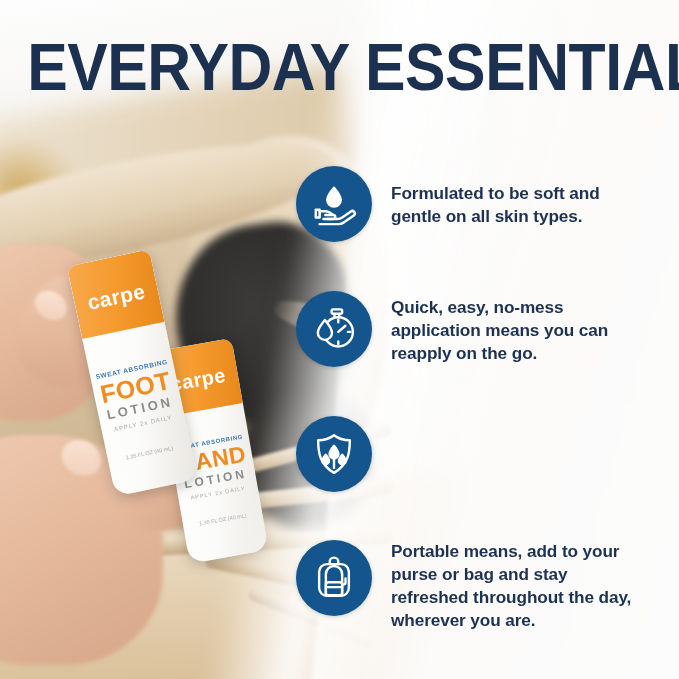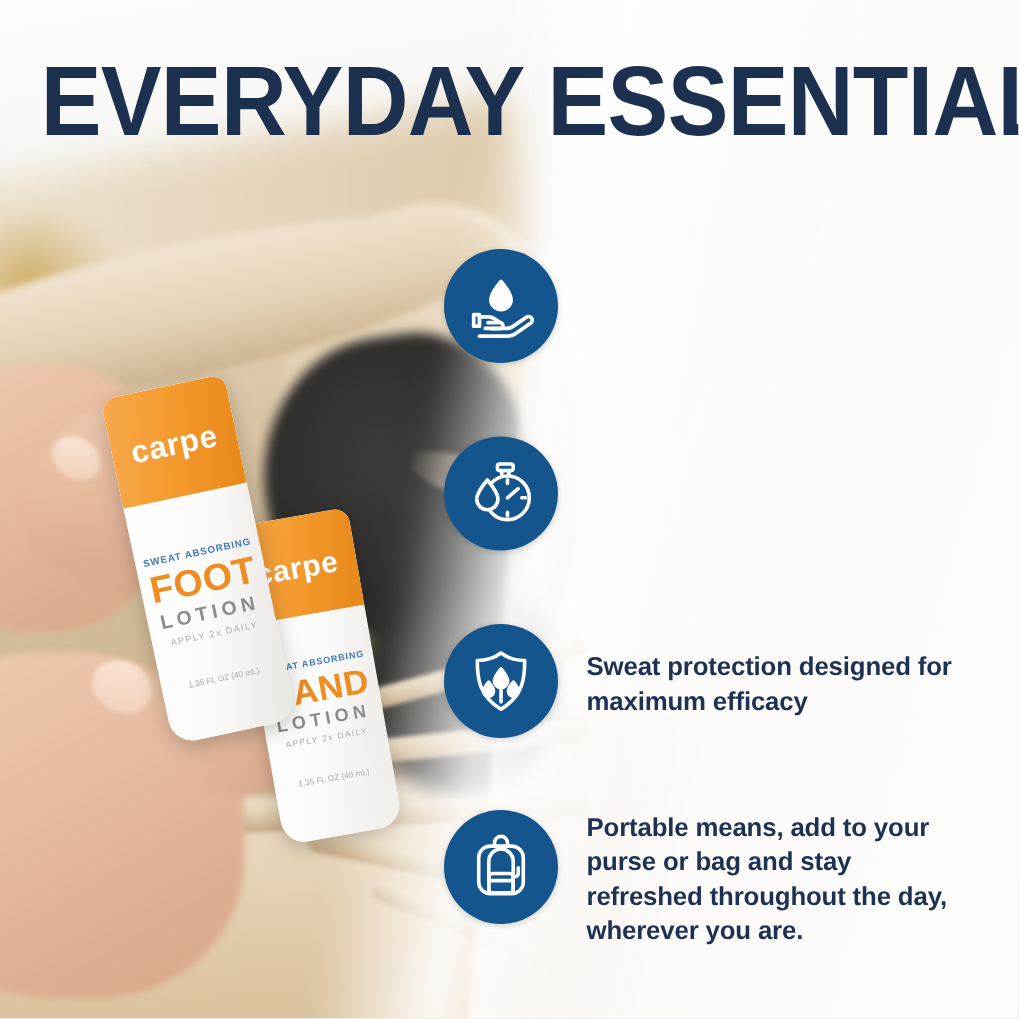--- a/index.html
+++ b/index.html
@@ -395,46 +395,47 @@
     <div class="feature" id="feature-0">
       <div class="icon-circle">
         <svg width="46" height="46" viewBox="0 0 48 48" fill="none" stroke="#ffffff" stroke-width="2.6" stroke-linecap="round" stroke-linejoin="round" aria-hidden="true">
           <path d="M24 7c0 0 -7 8.2 -7 12.6a7 7 0 0 0 14 0C31 15.2 24 7 24 7z" fill="#ffffff" stroke="#ffffff"></path>
           <path d="M5 30h4v8H5z"></path>
           <path d="M9 31.5h6.5c1.5 0 2.8 .6 4 1.4l3.4 2.3"></path>
           <path d="M15 35.5h8.2a2.1 2.1 0 0 1 0 4.2H17"></path>
           <path d="M13 39.6h14.6c2 0 3.4-.5 5-1.6l9-6.2a2.6 2.6 0 0 1 3.4 3.9L34.5 43c-1.9 1.5-3.7 2-6 2H9"></path>
         </svg>
       </div>
+      <div class="feature-text">Formulated to be soft and gentle on all skin types.</div>
     </div>
 
     <div class="feature" id="feature-1">
       <div class="icon-circle">
         <svg width="46" height="46" viewBox="0 0 48 48" fill="none" stroke="#ffffff" stroke-width="2.5" stroke-linecap="round" stroke-linejoin="round" aria-hidden="true">
           <rect x="21.5" y="3.5" width="11" height="4.6" rx="1.6"></rect>
           <path d="M24.5 8.2v3.2M29.5 8.2v3.2"></path>
           <circle cx="28.5" cy="27" r="15.2"></circle>
           <path d="M28.5 27l7.4-6.4"></path>
           <path d="M28.5 14.4v2.6M41.1 27h-2.6M28.5 39.6v-2.6M15.9 27h2.6"></path>
           <path d="M14.5 14.6c0 0 -7.4 8.7 -7.4 13.3a7.4 7.4 0 0 0 14.8 0c0-4.6 -7.4-13.3 -7.4-13.3z" fill="#14558e"></path>
         </svg>
       </div>
+      <div class="feature-text">Quick, easy, no-mess application means you can reapply on the go.</div>
     </div>
 
     <div class="feature" id="feature-2">
       <div class="icon-circle">
         <svg width="46" height="46" viewBox="0 0 48 48" fill="none" stroke="#ffffff" stroke-width="2.5" stroke-linecap="round" stroke-linejoin="round" aria-hidden="true">
           <path d="M24 4.5c5 3.8 10.5 5.2 16.5 5.2 0 12.5 -1.2 24.6 -16.5 34 -15.3 -9.4 -16.5 -21.5 -16.5 -34 6 0 11.5 -1.4 16.5 -5.2z"></path>
           <path d="M24 15.5c0 0 -4.6 5.6 -4.6 8.6a4.6 4.6 0 1 0 9.2 0c0-3 -4.6-8.6 -4.6-8.6z" fill="#ffffff" stroke="#ffffff"></path>
           <path d="M15.4 24.8c0 0 -3.4 4.2 -3.4 6.4a3.4 3.4 0 1 0 6.8 0c0-2.2 -3.4-6.4 -3.4-6.4z" fill="#ffffff" stroke="#ffffff"></path>
           <path d="M32.6 24.8c0 0 -3.4 4.2 -3.4 6.4a3.4 3.4 0 1 0 6.8 0c0-2.2 -3.4-6.4 -3.4-6.4z" fill="#ffffff" stroke="#ffffff"></path>
           <path d="M24 29v9.5"></path>
         </svg>
       </div>
-      <div class="feature-text">Sweat protection designed for maximum efficacy</div>
     </div>
 
     <div class="feature" id="feature-3">
       <div class="icon-circle">
         <svg width="46" height="46" viewBox="0 0 48 48" fill="none" stroke="#ffffff" stroke-width="2.5" stroke-linecap="round" stroke-linejoin="round" aria-hidden="true">
           <path d="M19.5 9.5V7.2a4.5 4.5 0 0 1 9 0v2.3"></path>
           <rect x="8.5" y="9.5" width="31" height="33" rx="8"></rect>
           <path d="M15.5 42V20a8.5 8.5 0 0 1 17 0v22"></path>
           <rect x="15.5" y="28.5" width="17" height="13.5" rx="2.6"></rect>
           <path d="M15.5 33.5h17"></path>

